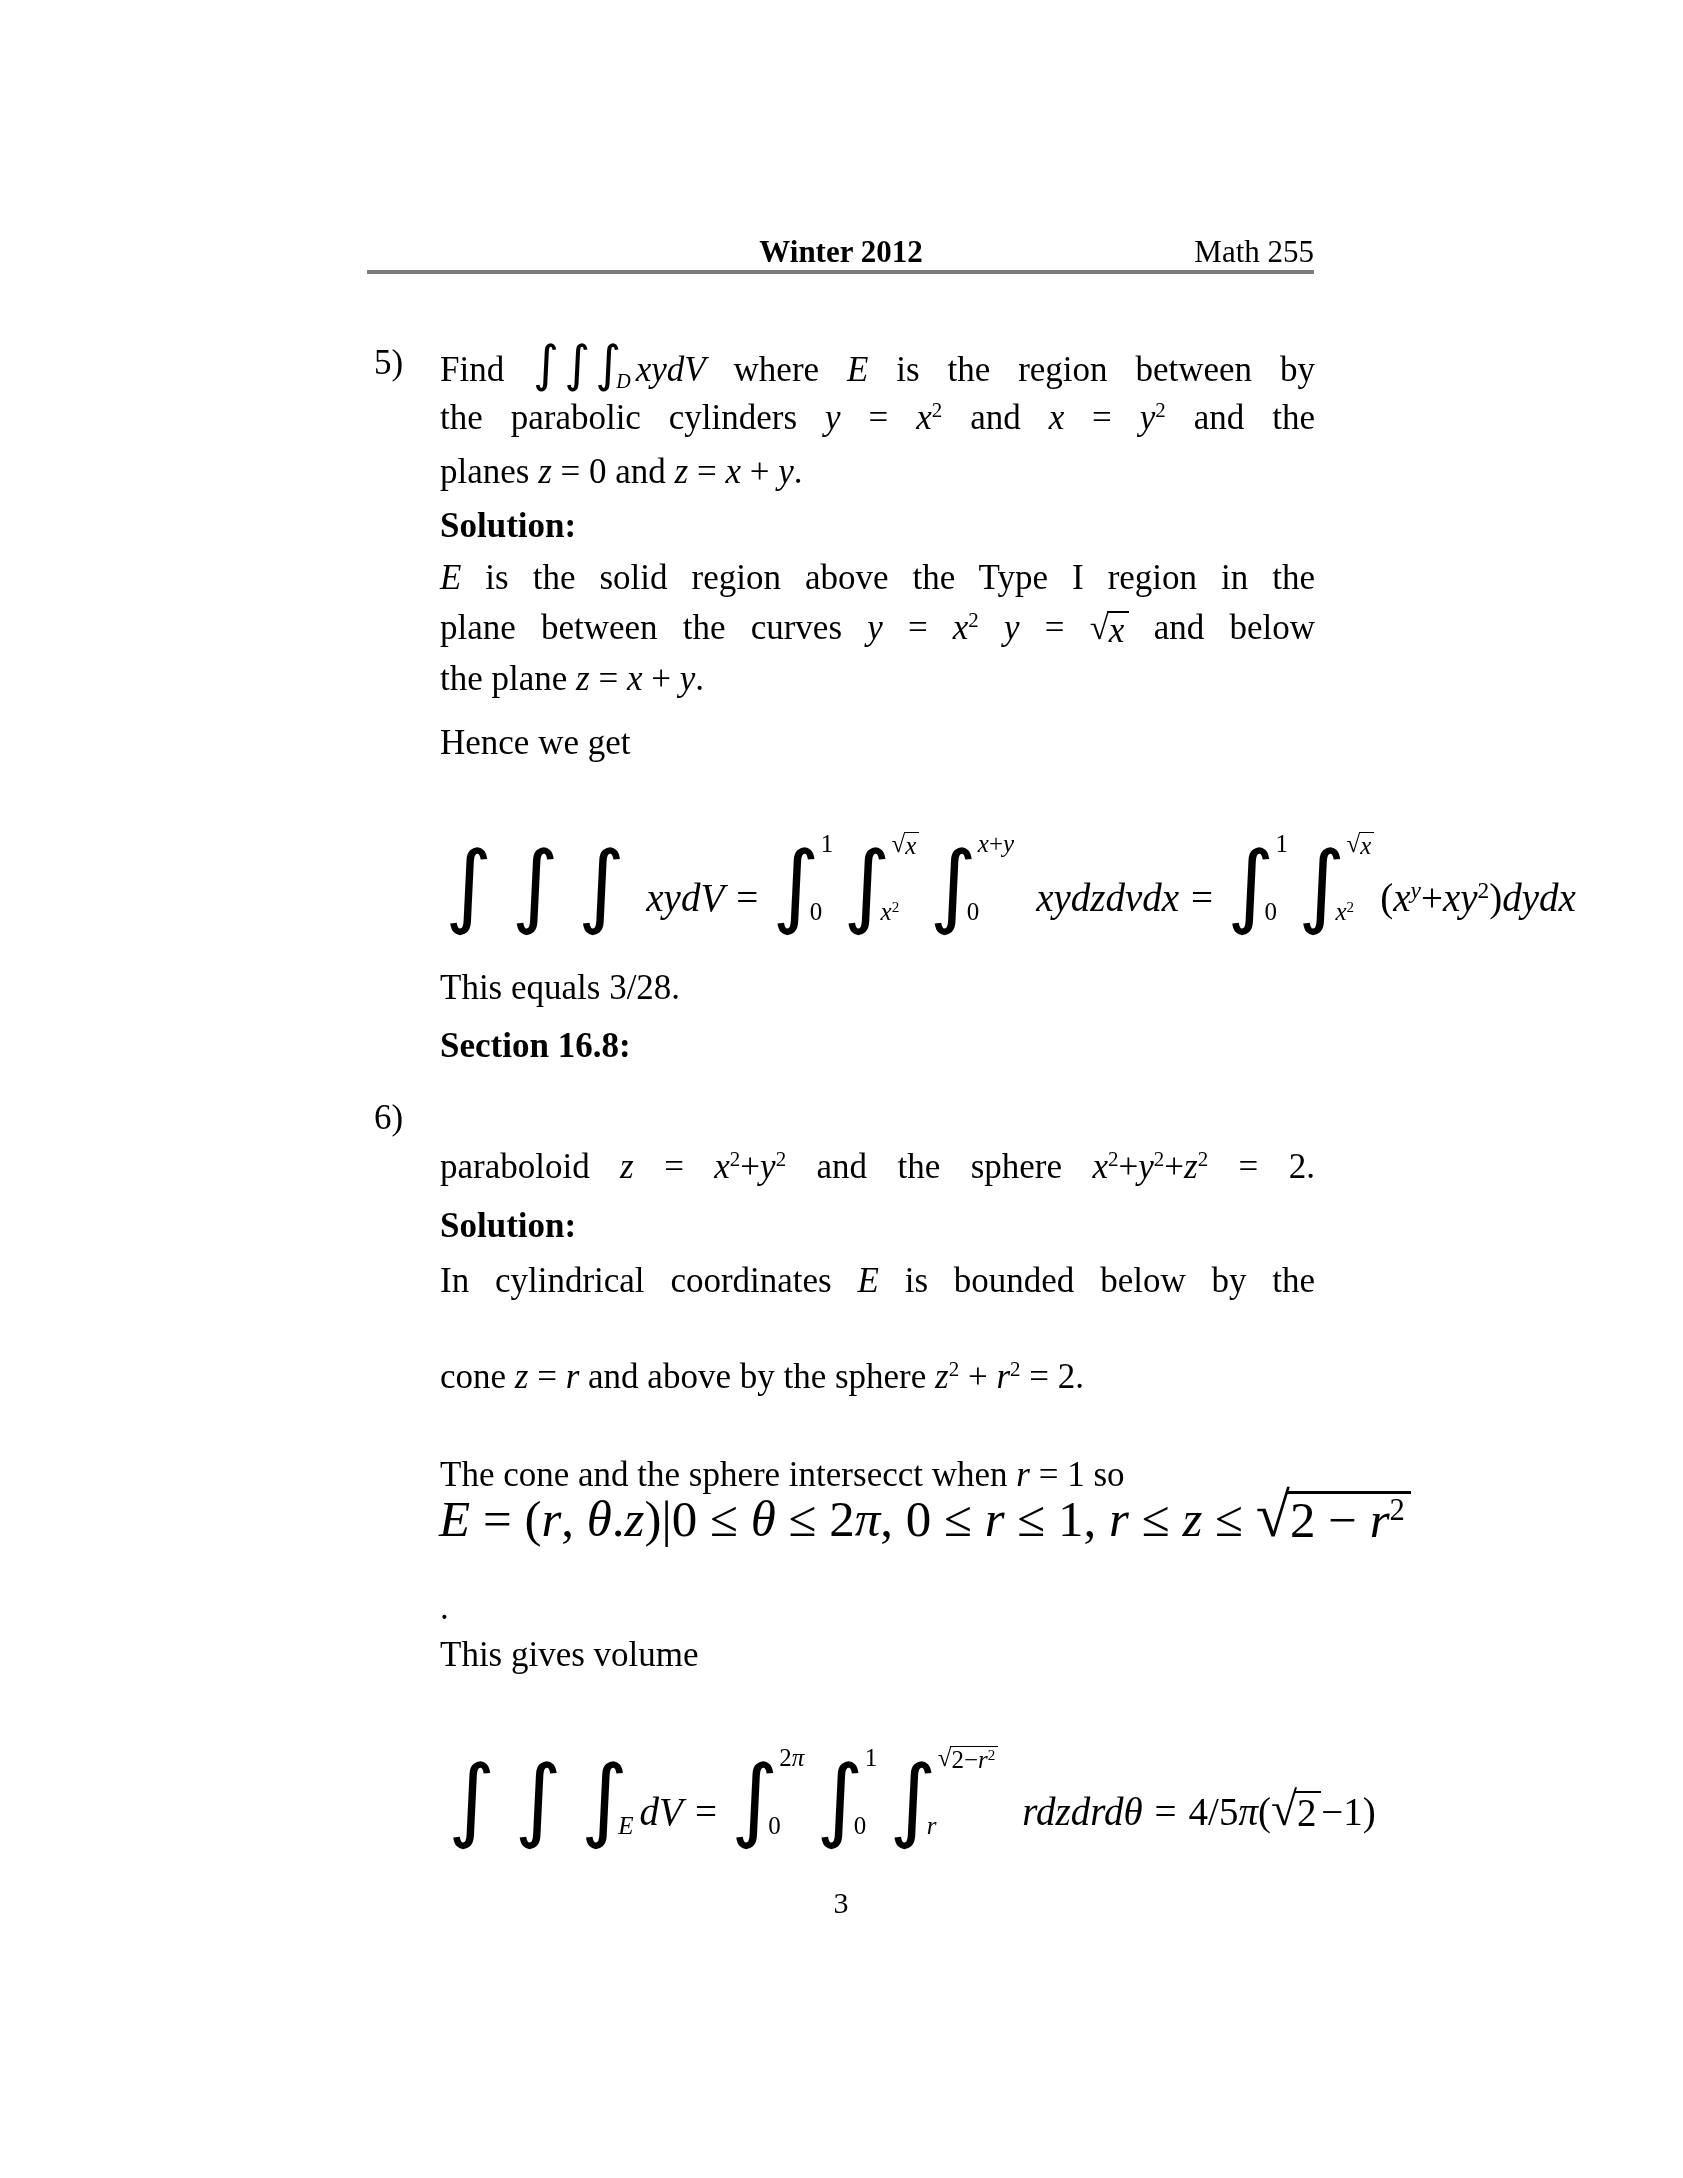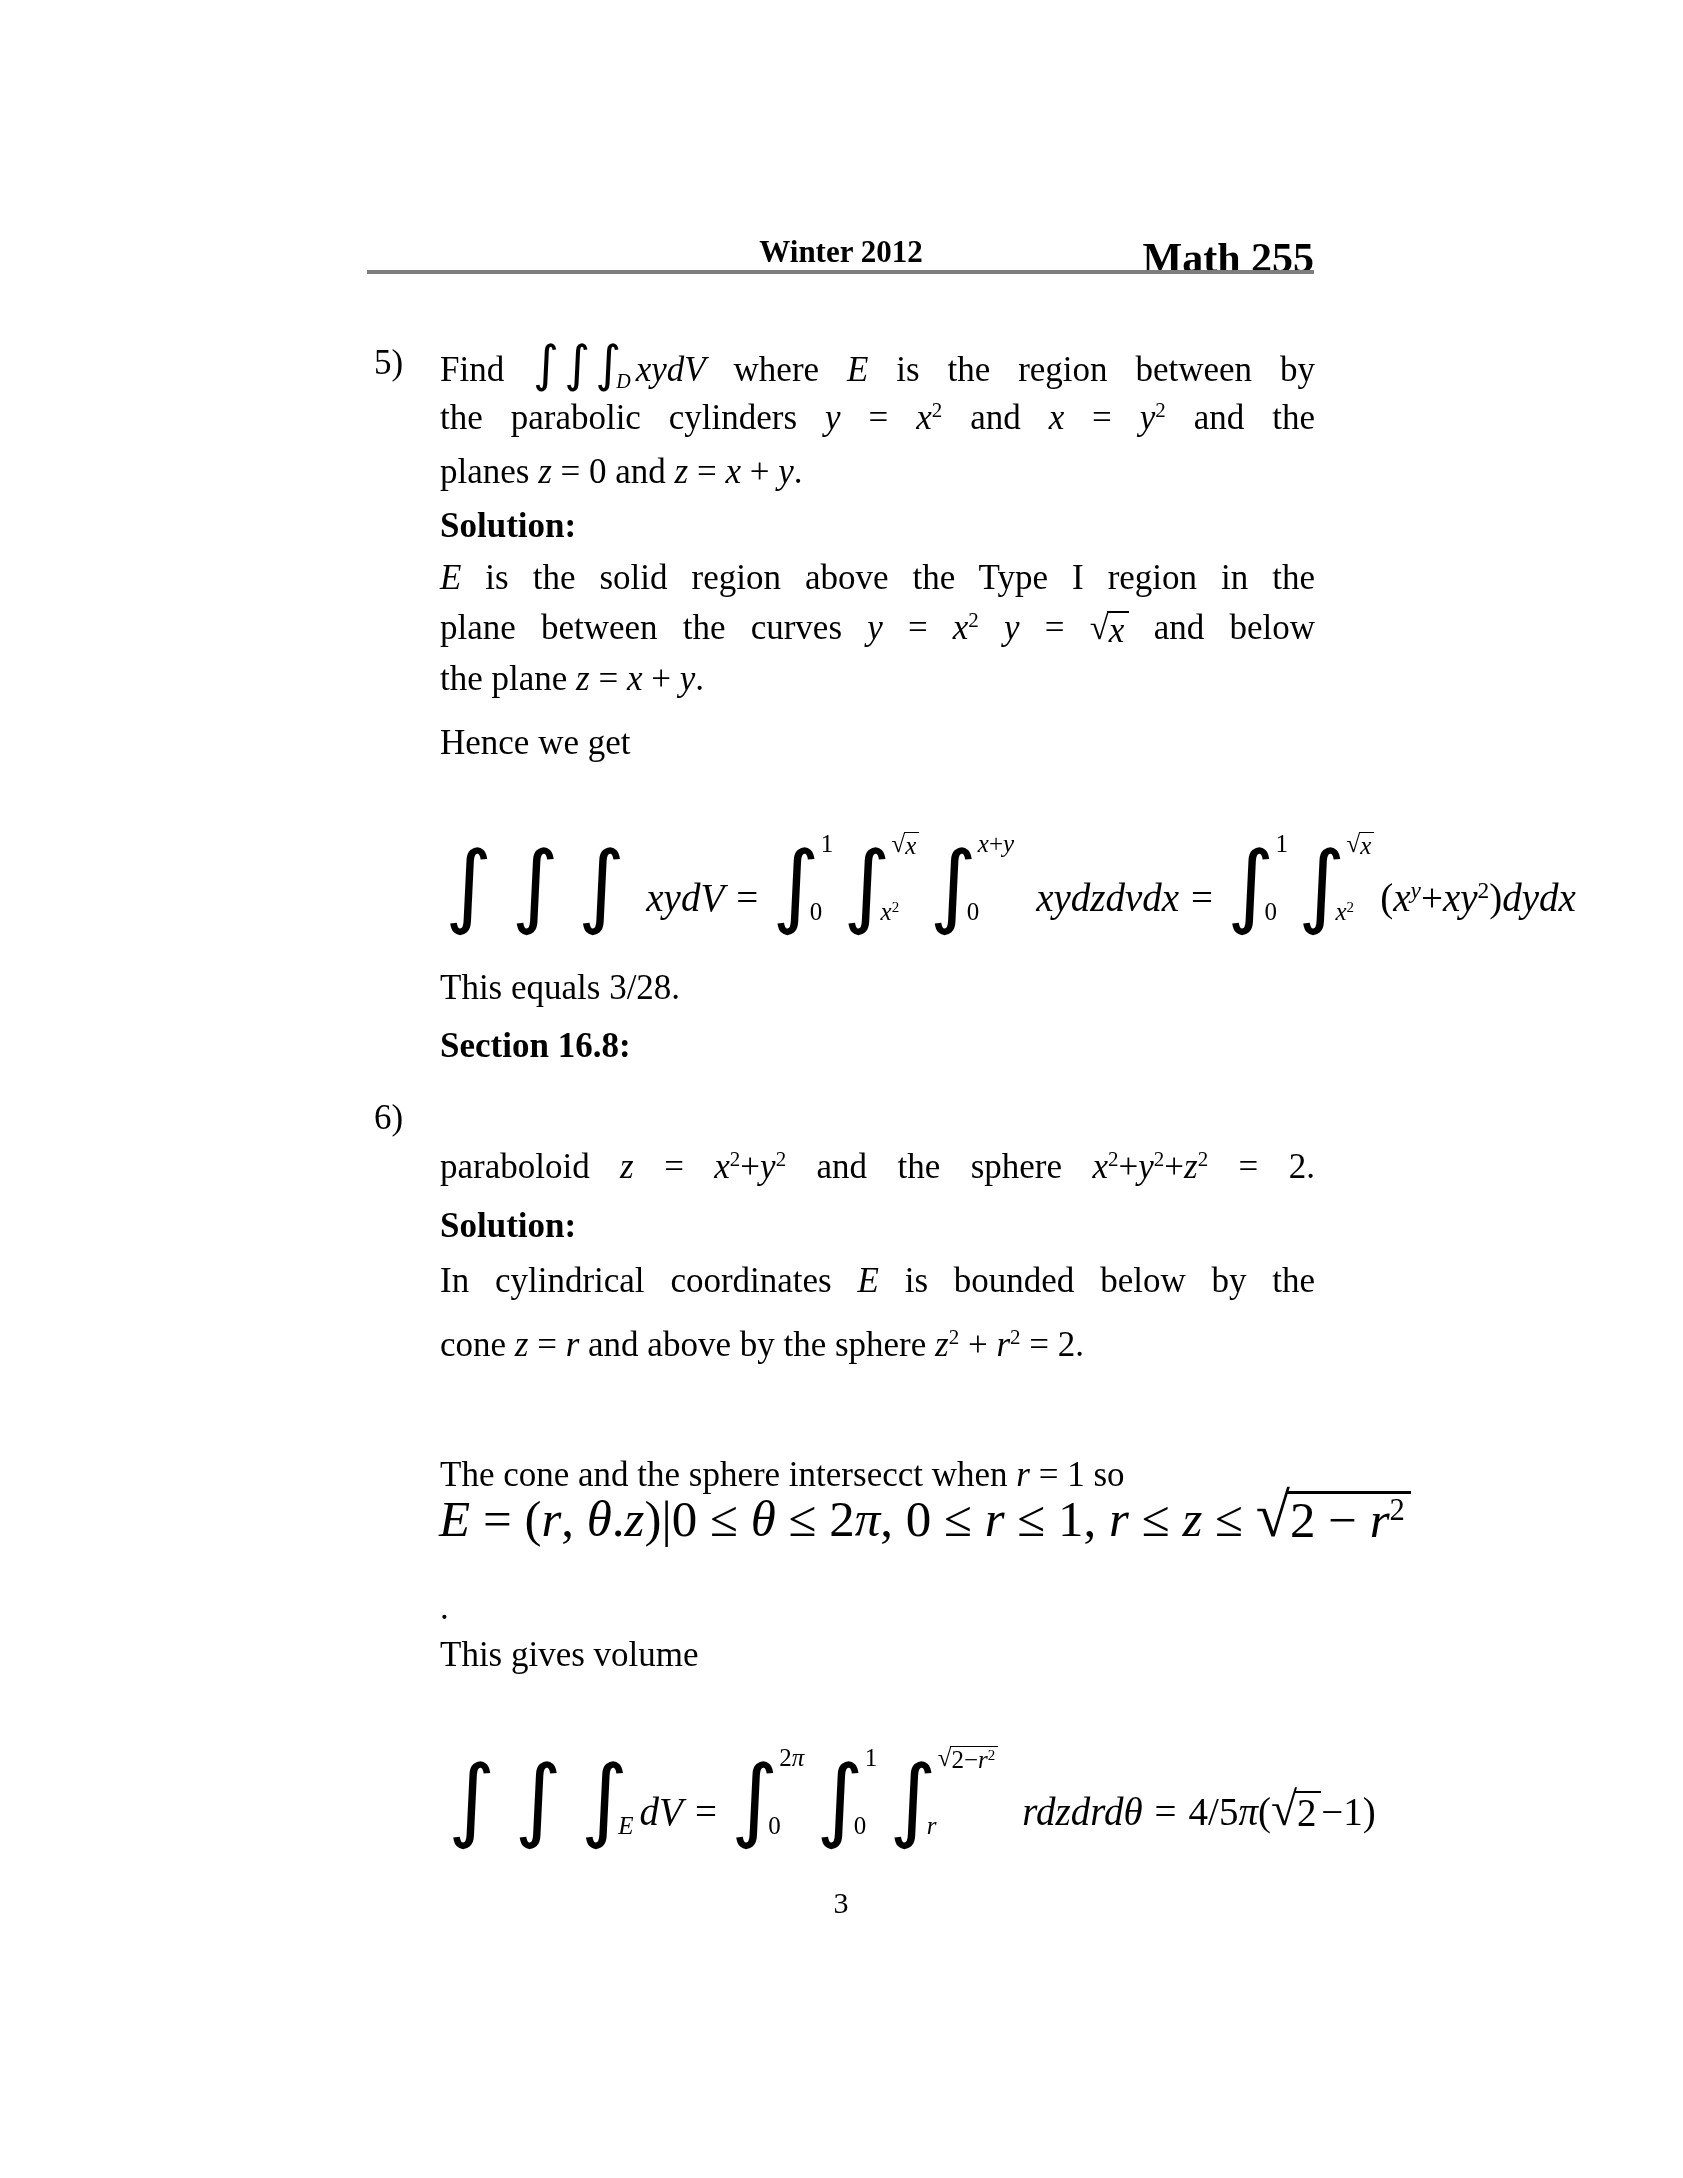--- a/index.html
+++ b/index.html
@@ -2,21 +2,21 @@
 <html><head>
 <meta charset="utf-8">
 <style>
   * { margin:0; padding:0; box-sizing:border-box; }
   html,body { background:#ffffff; }
   .page {
     position:relative; width:1683px; height:2178px; background:#ffffff;
     font-family:"Liberation Serif", serif; color:#000;
   }
   .hdr-term  { position:absolute; left:368px; top:234px; width:946px; text-align:center; font-size:31px; font-weight:bold; }
-  .hdr-course{ position:absolute; left:368px; top:234px; width:946px; text-align:right;  font-size:42px;font-weight:bold; }
+  .hdr-course{ position:absolute; left:368px; top:234px; width:946px; text-align:right;  font-size:31px; }
   .rule { position:absolute; left:367px; top:270px; width:947px; height:4px; background:#7d7d7d; }
 
   .lbl { position:absolute; left:374px; font-size:35px; line-height:51px; }
   .ln  { position:absolute; left:440px; width:875px; font-size:35px; line-height:51px; white-space:nowrap; }
   .just{ white-space:normal; text-align:justify; text-align-last:justify; }
   .bold{ font-weight:bold; }
 
   .mi { font-style:italic; }
   .rm { font-style:normal; }
   .msup { font-size:60%; vertical-align:0.55em; line-height:0; }
@@ -149,21 +149,21 @@
   <div class="ln" style="top:962px">This equals 3/28.</div>
 
   <div class="ln bold" style="top:1020px">Section 16.8:</div>
 
   <div class="lbl" style="top:1092px">6)</div>
   <div class="ln just" style="top:1141px"><span class="rm">paraboloid </span><span class="mi">z</span><span class="rm"> = </span><span class="mi">x</span><span class="msup rm">2</span><span class="rm">+</span><span class="mi">y</span><span class="msup rm">2</span><span class="rm"> and the sphere </span><span class="mi">x</span><span class="msup rm">2</span><span class="rm">+</span><span class="mi">y</span><span class="msup rm">2</span><span class="rm">+</span><span class="mi">z</span><span class="msup rm">2</span><span class="rm"> = 2.</span></div>
 
   <div class="ln bold" style="top:1200px">Solution:</div>
 
   <div class="ln just" style="top:1255px"><span class="rm">In cylindrical coordinates </span><span class="mi">E</span><span class="rm"> is bounded below by the</span></div>
-  <div class="ln" style="top:1319px"><span class="rm">cone </span><span class="mi">z</span><span class="rm"> = </span><span class="mi">r</span><span class="rm"> and above by the sphere </span><span class="mi">z</span><span class="msup rm">2</span><span class="rm"> + </span><span class="mi">r</span><span class="msup rm">2</span><span class="rm"> = 2.</span></div>
+  <div class="ln" style="top:1351px"><span class="rm">cone </span><span class="mi">z</span><span class="rm"> = </span><span class="mi">r</span><span class="rm"> and above by the sphere </span><span class="mi">z</span><span class="msup rm">2</span><span class="rm"> + </span><span class="mi">r</span><span class="msup rm">2</span><span class="rm"> = 2.</span></div>
 
   <div class="ln" style="top:1449px"><span class="rm">The cone and the sphere intersecct when </span><span class="mi">r</span><span class="rm"> = 1 so</span></div>
 
   <div class="disp2" style="left:439px; top:1480px"><span class="mi">E</span><span class="rm"> = (</span><span class="mi">r</span><span class="rm">, </span><span class="mi">θ</span><span class="rm">.</span><span class="mi">z</span><span class="rm">)|0 ≤ </span><span class="mi">θ</span><span class="rm"> ≤ 2</span><span class="mi">π</span><span class="rm">, 0 ≤ </span><span class="mi">r</span><span class="rm"> ≤ 1, </span><span class="mi">r</span><span class="rm"> ≤ </span><span class="mi">z</span><span class="rm"> ≤ </span><span class="sqrt">
         <span class="rad">√</span>
         <span class="bar"><span class="rm">2 − </span><span class="mi">r</span><span class="msup rm">2</span></span>
       </span></div>
 
   <div class="ln" style="top:1582px">.</div>
   <div class="ln" style="top:1629px">This gives volume</div>

